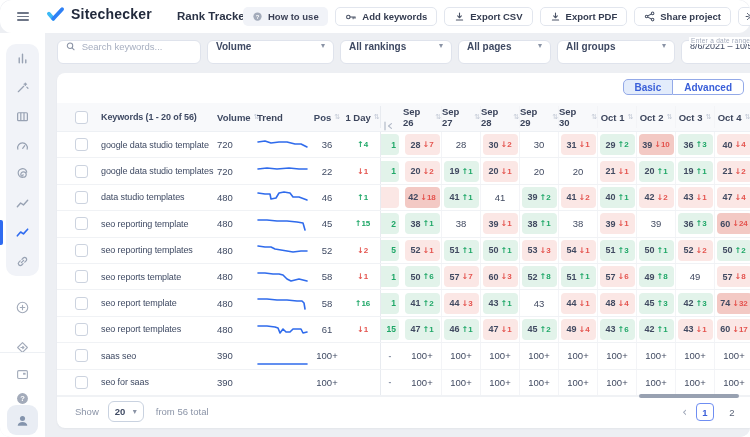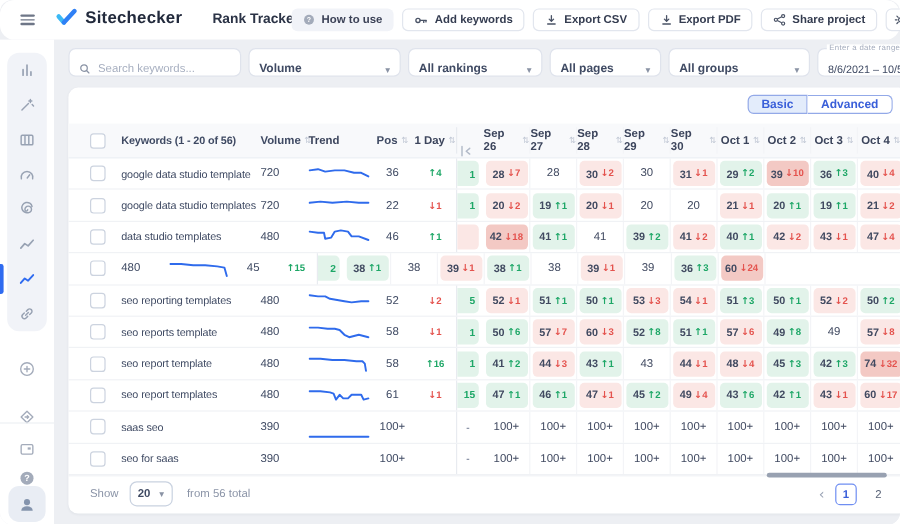--- a/index.html
+++ b/index.html
@@ -25,21 +25,21 @@
   .side-icon { width:33px; height:29px; display:flex; align-items:center; justify-content:center; cursor:pointer; }
   .side-icon svg { width:15px; height:15px; }
   .side-single { position:absolute; left:6px; }
   .active-bar { position:absolute; left:0; top:187px; width:3px; height:25px; background:#2f6bf0; border-radius:0 2px 2px 0; }
   .side-divider { position:absolute; left:0; top:319px; width:45px; height:1px; background:#edf0f4; }
   .avatar { position:absolute; left:7px; top:372px; width:31px; height:30px; background:#e9edf4; border-radius:9px; display:flex; align-items:center; justify-content:center; cursor:pointer; }
 
   
   .content { position:absolute; left:45px; top:33px; right:0; bottom:0; background:#edeff3; }
   .filters { position:absolute; left:12px; top:7px; display:flex; gap:6px; }
-  .fbox { height:24px; background:#fff; border:1px solid #dfe3ec; border-radius:6px; display:flex; align-items:flex-end; padding:0 8px; font-size:10px; color:#3f4a63; }
+  .fbox { height:24px; background:#fff; border:1px solid #dfe3ec; border-radius:6px; display:flex; align-items:flex-start; padding:0 8px; font-size:10px; color:#3f4a63; }
   .f-search { width:144px; gap:6px; }
   .f-search input { border:none; outline:none; width:100%; font-size:9.5px; color:#3f4a63; font-family:"Liberation Sans",sans-serif; background:transparent; }
   .f-search input::placeholder { color:#a7afc0; }
   .fsel { justify-content:space-between; font-weight:bold; cursor:pointer; }
   .f-volume{width:127px}.f-rank{width:112px}.f-pages{width:93px}.f-groups{width:118px}
   .caret { font-family:"DejaVu Sans",sans-serif; color:#8a93a5; font-size:8px; }
   .f-date { position:relative; width:104px; font-weight:normal; font-size:9px; }
   .f-date .dlabel { position:absolute; top:-4px; left:7px; font-size:6.5px; color:#a3abbc; background:#fff; padding:0 2px; letter-spacing:.3px; }
 
   
@@ -555,20 +555,21 @@
                   <span>47</span>
                   <span class="pd down"><span class="arr">↓</span>4</span>
                 </span>
               </div>
             </div>
   </div>
           <div class="trow">
     <div class="c-check">
               <div class="cb"></div>
             </div>
+    <div class="c-key">seo reporting template</div>
     <div class="c-vol">480</div>
     <div class="c-trend">
               <svg viewBox="0 0 52 18">
                 <polyline class="spark" points="1,5 10,5 20,6 30,6 40,7 46,8 48,15"></polyline>
               </svg>
             </div>
     <div class="c-pos">45</div>
     <div class="c-day">
               <span class="pd up"><span class="arr">↑</span>15</span>
             </div>

